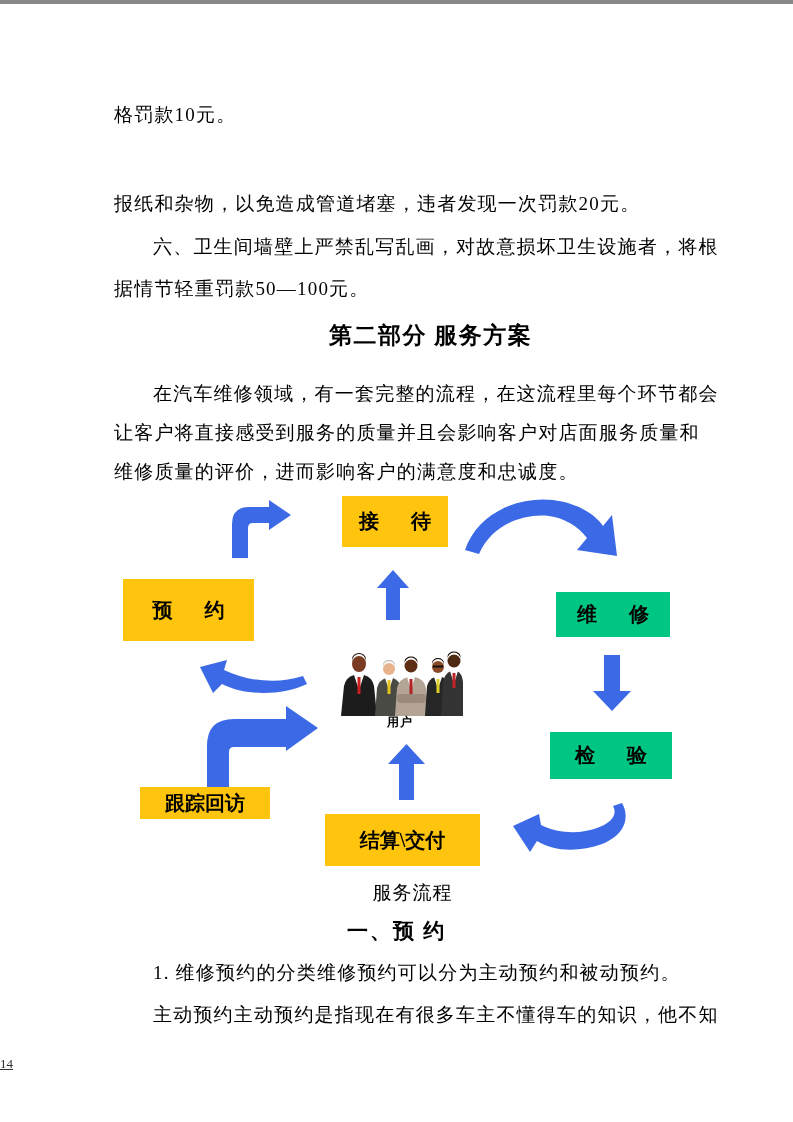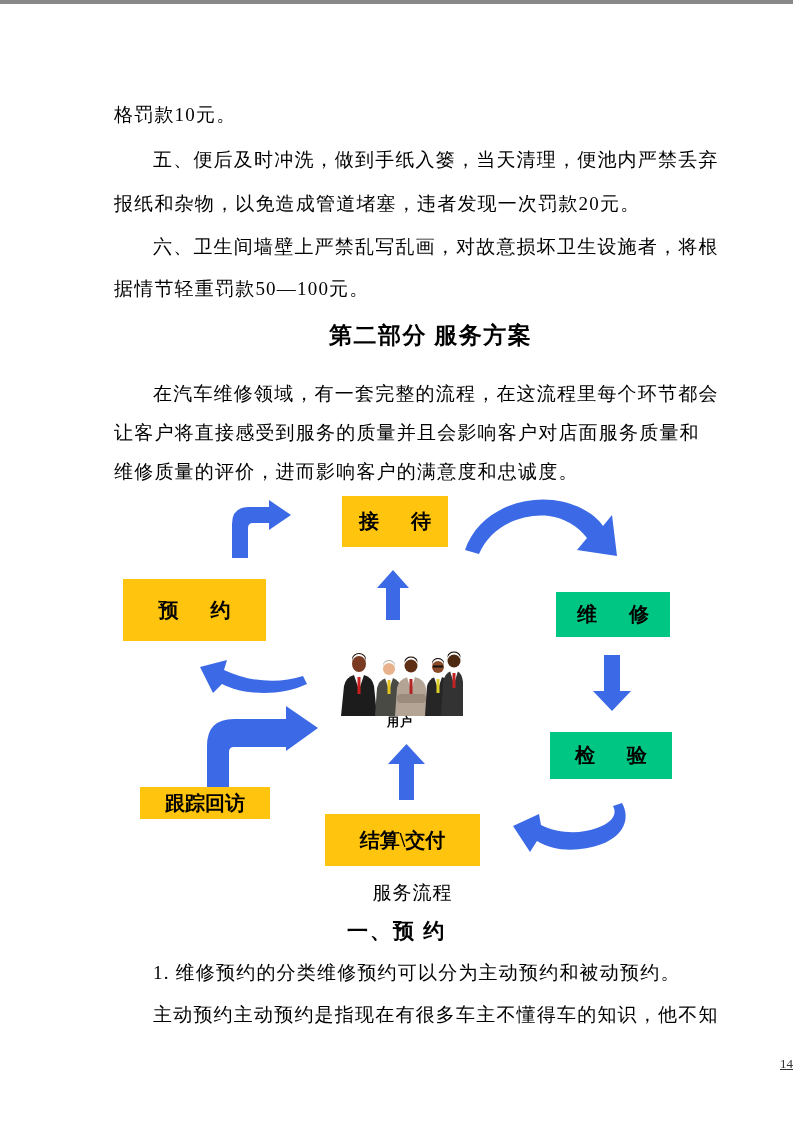--- a/index.html
+++ b/index.html
@@ -34,45 +34,44 @@
   .node.green{background:var(--node-green,#00C683);}
   .node.sp{letter-spacing:6px;text-indent:6px;}
   .arrow{position:absolute;color:var(--arrow-blue,#3C69E6);}
   .arrow svg{display:block;}
   .people{position:absolute;}
   .customer-label{
     position:absolute;text-align:center;font-weight:bold;
     font-size:12px;letter-spacing:1px;
   }
   .pagenum{
-    position:absolute;left:0;width:100%;text-align:right;
+    position:absolute;left:0;width:100%;text-align:left;
     font-size:13px;color:#333;text-decoration:underline;
   }
 </style>
 </head>
 <body>
 
 <div class="page">
 
   <div class="bodyline" style="top:98px">格罚款10元。</div>
-  <div class="bodyline indent" style="top:143px">五、便后及时冲洗，做到手纸入篓，当天清理，便池内严禁丢弃</div>
   <div class="bodyline" style="top:187px">报纸和杂物，以免造成管道堵塞，违者发现一次罚款20元。</div>
   <div class="bodyline indent" style="top:230px">六、卫生间墙壁上严禁乱写乱画，对故意损坏卫生设施者，将根</div>
   <div class="bodyline" style="top:272px">据情节轻重罚款50—100元。</div>
 
   <div class="h1" style="top:316px">第二部分 服务方案</div>
 
   <div class="bodyline" style="top:416px">让客户将直接感受到服务的质量并且会影响客户对店面服务质量和</div>
   <div class="bodyline indent" style="top:377px">在汽车维修领域，有一套完整的流程，在这流程里每个环节都会</div>
   <div class="bodyline" style="top:455px">维修质量的评价，进而影响客户的满意度和忠诚度。</div>
 
   <div class="diagram">
 
     <div class="node yellow sp" style="left:342px;top:7px;width:106px;height:51px">接　待</div>
-    <div class="node yellow sp" style="left:123px;top:90px;width:143px;height:62px">预　约</div>
+    <div class="node yellow sp" style="left:123px;top:90px;width:131px;height:62px">预　约</div>
     <div class="node green sp" style="left:556px;top:103px;width:114px;height:45px">维　修</div>
     <div class="node green sp" style="left:550px;top:243px;width:122px;height:47px">检　验</div>
     <div class="node yellow" style="left:140px;top:298px;width:130px;height:32px">跟踪回访</div>
     <div class="node yellow" style="left:325px;top:325px;width:155px;height:52px">结算\交付</div>
 
     <div class="arrow" style="left:225px;top:11px">
       <svg width="66" height="58" viewBox="0 0 66 58">
           <path fill="currentColor" d="M7,58 V24 Q7,7 24,7 H44 V0 L66,15 L44,30 V23 H28 Q23,23 23,28 V58 Z"></path>
         </svg>
     </div>

